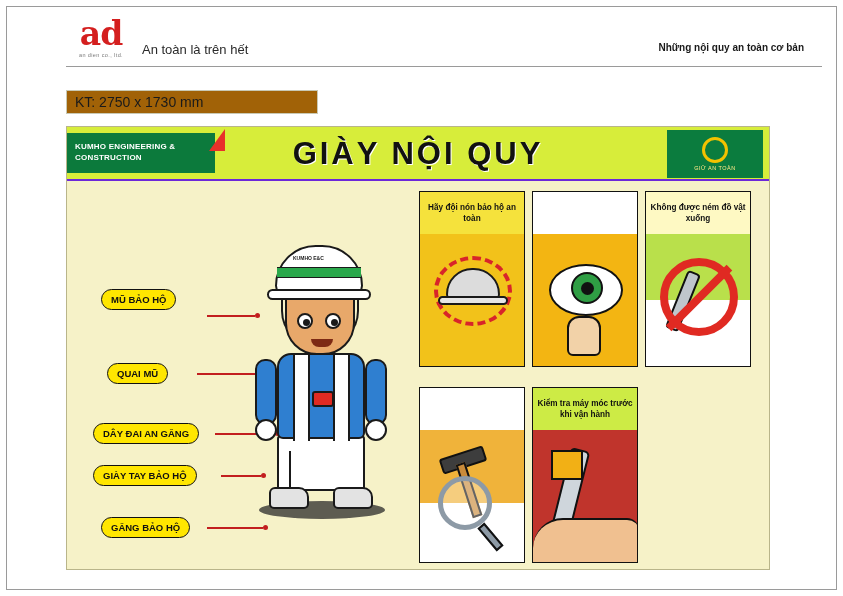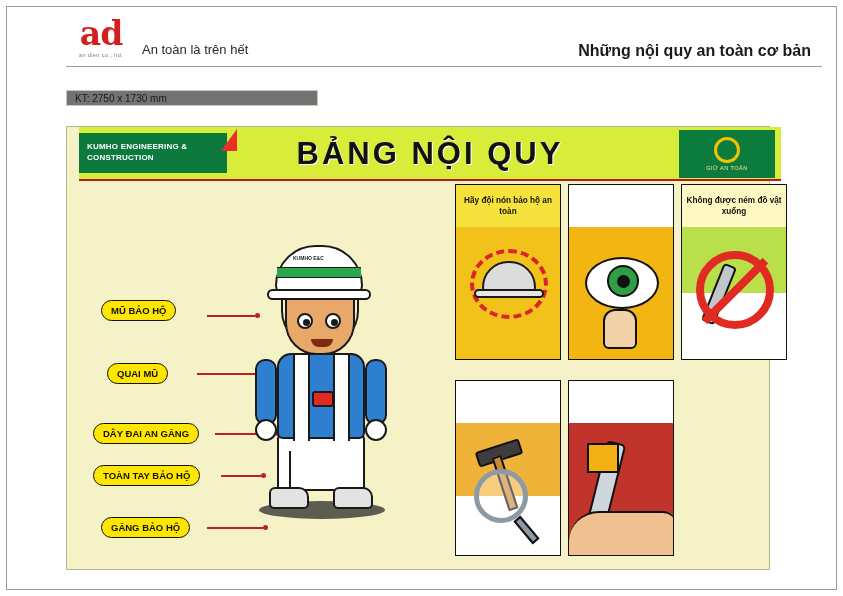--- a/index.html
+++ b/index.html
@@ -49,60 +49,59 @@
     margin-top: 2px;
   }
   .slogan {
     position: absolute;
     left: 82px; top: 24px;
     font-size: 13px;
     color: #2a2a2a;
   }
   .header-right {
     position: absolute;
-    right: 9px; top: 24px;
-    font-size: 16px;
+    right: 16px; top: 24px;
+    font-size: 10px;
     font-weight: bold;
     color: #1a1a1a;
   }
   .header-rule {
     position: absolute;
     left: 66px; top: 66px;
     width: 756px; height: 1px;
     background: #9a9a9a;
   }
 
   
   .kt-bar {
     position: absolute;
     left: 66px; top: 90px;
-    width: 252px; height: 16px;
-    background: #737373;
+    width: 252px; height: 24px;
+    background: #a16207;
     border: 1px solid #c9c9b4;
     display: flex; align-items: center;
     padding-left: 8px;
-    font-size: 10px;
+    font-size: 14px;
     color: #1a1a1a;
   }
 
   
   .poster {
     position: absolute;
     left: 66px; top: 126px;
     width: 704px; height: 444px;
     background: #f6f2c8;
     border: 1px solid #b9b58a;
   }
   .poster-top {
     position: absolute;
     left: 0; top: 0;
     width: 100%; height: 54px;
     background: #d7ed3a;
-    border-bottom: 2px solid #b91c1c;
-    margin-left: 12px;
+    border-bottom: 2px solid #6d28d9;
   }
   .kumho-tag {
     position: absolute;
     left: 0; top: 6px;
     width: 148px; height: 40px;
     background: #0c7a3c;
     color: #ffffff;
     font-size: 8px;
     font-weight: bold;
     line-height: 11px;
@@ -303,27 +302,26 @@
     position: absolute; left: 12px; top: 266px;
     width: 126px; height: 18px;
     background: #2a2a2a;
     opacity: 0.75;
     border-radius: 50%;
   }
 
   
   .cards {
     position: absolute;
-    left: 352px; top: 57px;
+    left: 352px; top: 64px;
     width: 340px; height: 368px;
     display: grid;
     grid-template-columns: repeat(3, 106px);
     grid-template-rows: repeat(2, 176px);
     gap: 20px 7px;
-    margin-left: 36px;
   }
   .card {
     position: relative;
     border: 1.5px solid #111111;
     background: #ffffff;
     overflow: hidden;
   }
   .card-head {
     height: 42px;
     display: flex; align-items: center; justify-content: center;
@@ -513,42 +511,42 @@
   </div>
   <div class="header-rule"></div>
 
   <div class="kt-bar">KT:  2750 x 1730 mm</div>
 
   <div class="poster">
 
     <div class="poster-top">
       <div class="kumho-tag">KUMHO ENGINEERING &amp; CONSTRUCTION</div>
       <div class="kumho-swoosh"></div>
-      <div class="poster-title">BẢNG NỘI QUY</div>
+      <div class="poster-title">GIÀY NỘI QUY</div>
       <div class="kumho-badge">
         <div class="badge-o"></div>
         <div class="badge-text">GIỮ AN TOÀN</div>
       </div>
     </div>
 
     <div class="char-area">
 
-      <div class="callout" style="left:22px; top:113px;">MŨ BẢO HỘ</div>
+      <div class="callout" style="left:22px; top:102px;">MŨ BẢO HỘ</div>
       <div class="lead" style="left:128px; top:128px; width:48px;"></div>
       <div class="lead-dot" style="left:176px; top:126px;"></div>
 
       <div class="callout" style="left:28px; top:176px;">QUAI  MŨ</div>
       <div class="lead" style="left:118px; top:186px; width:64px;"></div>
       <div class="lead-dot" style="left:182px; top:184px;"></div>
 
       <div class="callout" style="left:14px; top:236px;">DÂY ĐAI AN GĂNG</div>
       <div class="lead" style="left:136px; top:246px; width:60px;"></div>
       <div class="lead-dot" style="left:196px; top:244px;"></div>
 
-      <div class="callout" style="left:14px; top:278px;">TOÀN TAY BẢO HỘ</div>
+      <div class="callout" style="left:14px; top:278px;">GIÀY TAY BẢO HỘ</div>
       <div class="lead" style="left:142px; top:288px; width:40px;"></div>
       <div class="lead-dot" style="left:182px; top:286px;"></div>
 
       <div class="callout" style="left:22px; top:330px;">GĂNG BẢO HỘ</div>
       <div class="lead" style="left:128px; top:340px; width:56px;"></div>
       <div class="lead-dot" style="left:184px; top:338px;"></div>
 
       <div class="worker">
         <div class="w-shadow"></div>
         <div class="w-arm-l"></div>
@@ -620,20 +618,22 @@
           <div class="b-tan-top"></div>
           <div class="b-tan-bot"></div>
           <div class="art-hammer-head"></div>
           <div class="art-hammer-handle"></div>
           <div class="art-lens"></div>
           <div class="art-lens-handle"></div>
         </div>
       </div>
 
       <div class="card c-lgrn">
+        <div class="card-head">Kiểm tra máy móc
+trước khi vận hành</div>
         <div class="card-body b-red">
           <div class="art-bigwrench"></div>
           <div class="art-nut"></div>
           <div class="art-hand"></div>
         </div>
       </div>
 
     </div>
   </div>
 </div>

